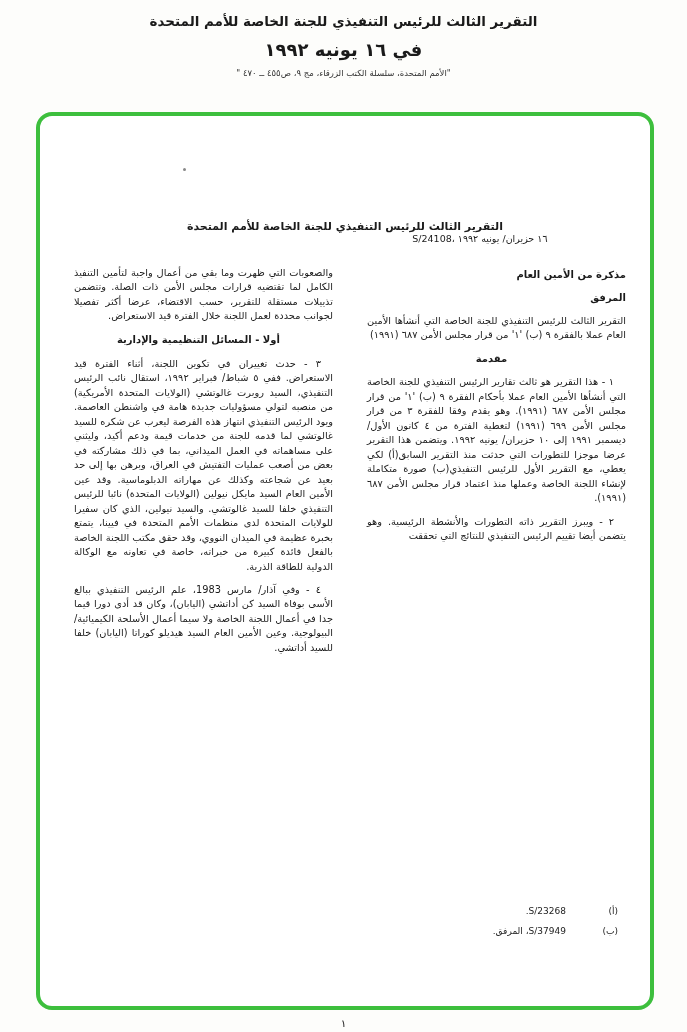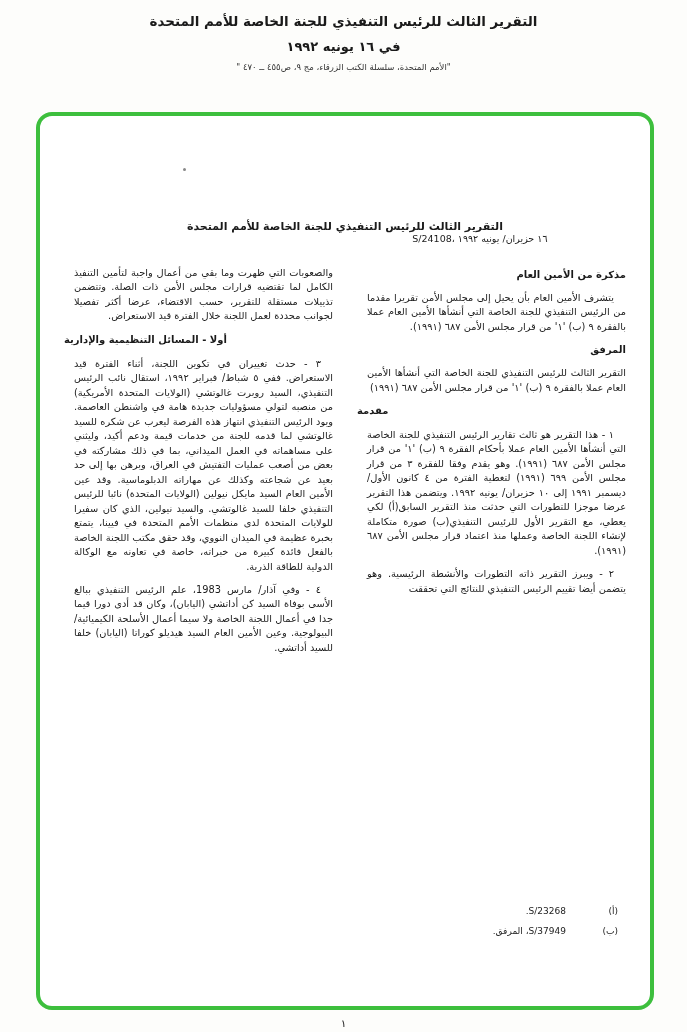--- a/index.html
+++ b/index.html
@@ -6,42 +6,42 @@
   html,body { width:687px; height:1032px; }
   body {
     background:#fdfdfb;
     font-family:"DejaVu Sans", sans-serif;
     color:#1a1a1a;
     position:relative;
     overflow:hidden;
   }
   .top-header { position:absolute; top:0; left:0; right:0; text-align:center; direction:rtl; }
   .top-title  { margin-top:13px; font-size:13.5px; font-weight:bold; }
-  .top-date   { margin-top:10px; font-size:13px; font-weight:bold; }
+  .top-date   { margin-top:10px; font-size:18px; font-weight:bold; }
   .top-source { margin-top:8px; font-size:8.5px; color:#333; }
 
   .frame {
     position:absolute; left:36px; top:112px;
     width:618px; height:898px;
     border:4px solid var(--border-green, #3dbf3d);
     border-radius:16px;
     background:#ffffff;
   }
   .artifact-dot { position:absolute; left:143px; top:52px; width:3px; height:3px; border-radius:50%; background:#888; }
 
   .doc { direction:rtl; padding:104px 24px 0 24px; }
   .doc-title { text-align:center; font-weight:bold; font-size:11px; }
   .doc-ref   { width:52%; text-align:center; font-size:9.5px; }
 
   .columns { display:flex; gap:24px; margin-top:22px; }
   .col { flex:1; font-size:9.8px; line-height:1.48; text-align:justify; }
   .col p { margin:0 0 9px 10px; }
   .col p.indent { text-indent:12px; }
   .h-start  { font-weight:bold; font-size:10px; margin:2px 0 8px 0; }
-  .h-center { font-weight:bold; font-size:10px; margin:4px 0 9px 0; text-align:left; }
+  .h-center { font-weight:bold; font-size:10px; margin:4px 0 9px 0; text-align:center; }
   .bold { font-weight:normal; }
 
   .footnotes { position:absolute; right:32px; bottom:60px; direction:rtl; font-size:9px; color:#222; }
   .fn { display:flex; gap:36px; margin-bottom:10px; align-items:baseline; }
   .fn-marker { min-width:16px; }
 
   .page-num { position:absolute; bottom:3px; left:0; right:0; text-align:center; font-size:10.5px; }
 </style>
 </head>
 <body>
@@ -58,21 +58,20 @@
   <div class="doc">
     <div class="doc-title">التقرير الثالث للرئيس التنفيذي للجنة الخاصة للأمم المتحدة</div>
     <div class="doc-ref">
       <span dir="ltr">S/24108، ١٦ حزيران/ يونيه ١٩٩٢</span>
     </div>
 
     <div class="columns">
 
       <div class="col">
         <div class="h-start">مذكرة من الأمين العام</div>
-        <p class="indent">يتشرف الأمين العام بأن يحيل إلى مجلس الأمن تقريرا مقدما من الرئيس التنفيذي للجنة الخاصة التي أنشأها الأمين العام عملا بالفقرة ٩ (ب) '١' من قرار مجلس الأمن ٦٨٧ (١٩٩١).</p>
         <div class="h-start">المرفق</div>
         <p class="bold">التقرير الثالث للرئيس التنفيذي للجنة الخاصة التي أنشأها الأمين العام عملا بالفقرة ٩ (ب) '١' من قرار مجلس الأمن ٦٨٧ (١٩٩١)</p>
         <div class="h-center">مقدمة</div>
         <p class="indent">١ - هذا التقرير هو ثالث تقارير الرئيس التنفيذي للجنة الخاصة التي أنشأها الأمين العام عملا بأحكام الفقرة ٩ (ب) '١' من قرار مجلس الأمن ٦٨٧ (١٩٩١). وهو يقدم وفقا للفقرة ٣ من قرار مجلس الأمن ٦٩٩ (١٩٩١) لتغطية الفترة من ٤ كانون الأول/ ديسمبر ١٩٩١ إلى ١٠ حزيران/ يونيه ١٩٩٢. ويتضمن هذا التقرير عرضا موجزا للتطورات التي حدثت منذ التقرير السابق(أ) لكي يعطي، مع التقرير الأول للرئيس التنفيذي(ب) صورة متكاملة لإنشاء اللجنة الخاصة وعملها منذ اعتماد قرار مجلس الأمن ٦٨٧ (١٩٩١).</p>
         <p class="indent">٢ - ويبرز التقرير ذاته التطورات والأنشطة الرئيسية. وهو يتضمن أيضا تقييم الرئيس التنفيذي للنتائج التي تحققت</p>
       </div>
 
       <div class="col">
         <p>والصعوبات التي ظهرت وما بقي من أعمال واجبة لتأمين التنفيذ الكامل لما تقتضيه قرارات مجلس الأمن ذات الصلة. وتتضمن تذييلات مستقلة للتقرير، حسب الاقتضاء، عرضا أكثر تفصيلا لجوانب محددة لعمل اللجنة خلال الفترة قيد الاستعراض.</p>
         <div class="h-center">أولا - المسائل التنظيمية والإدارية</div>

